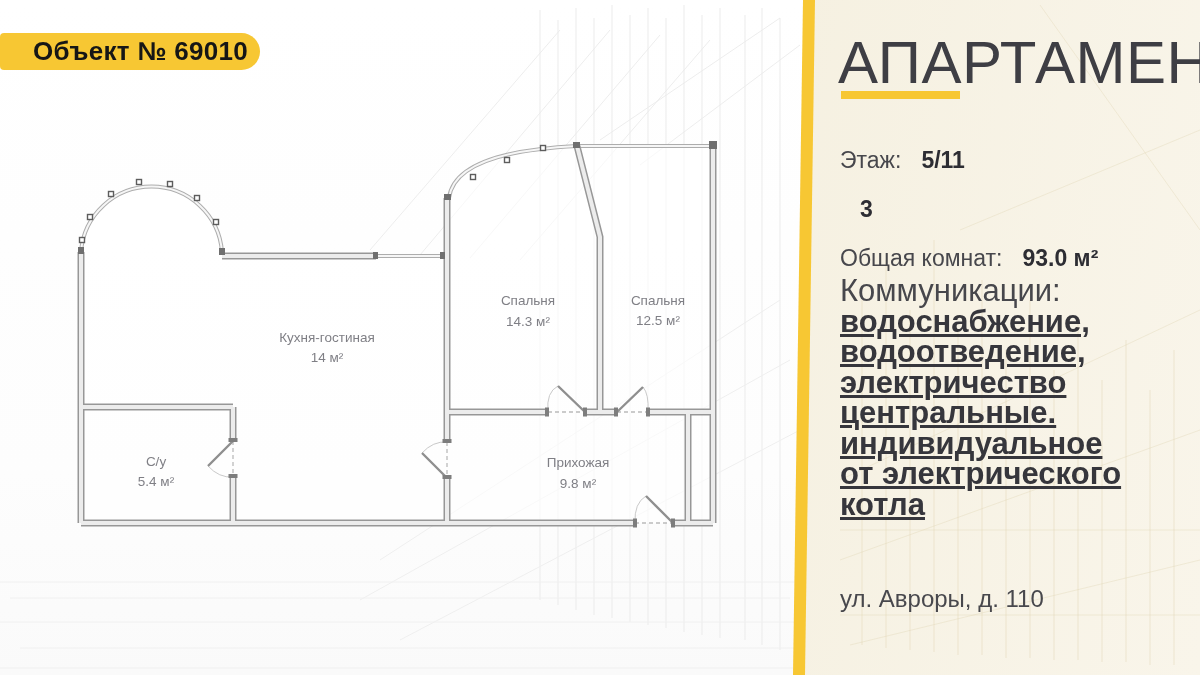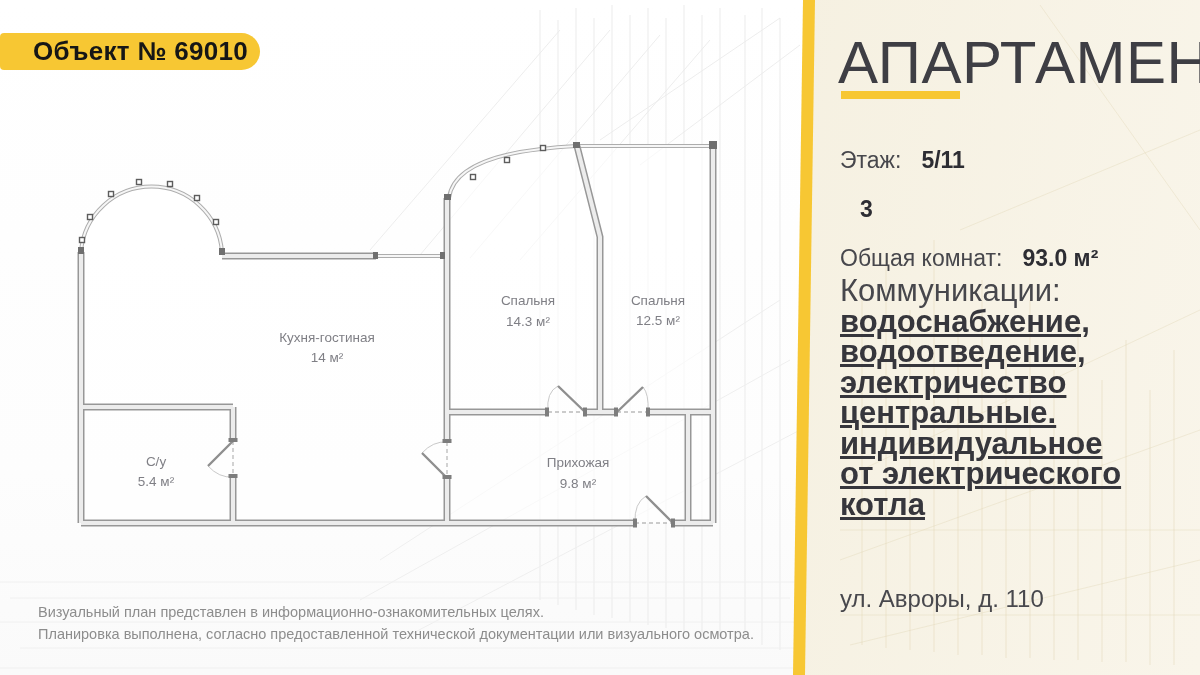--- a/index.html
+++ b/index.html
@@ -169,18 +169,14 @@
     <div class="bold-line">электричество</div>
     <div class="bold-line">центральные.</div>
     <div class="bold-line">индивидуальное</div>
     <div class="bold-line">от электрического котла</div>
   </div>
 
   <div class="abs address">
     <div>ул. Авроры, д. 110</div>
   </div>
 
-  <div class="abs disclaimer">
-    <div>Визуальный план представлен в информационно-ознакомительных целях.</div>
-    <div>Планировка выполнена, согласно предоставленной технической документации или визуального осмотра.</div>
-  </div>
 
 </div>
 
 </body></html>

